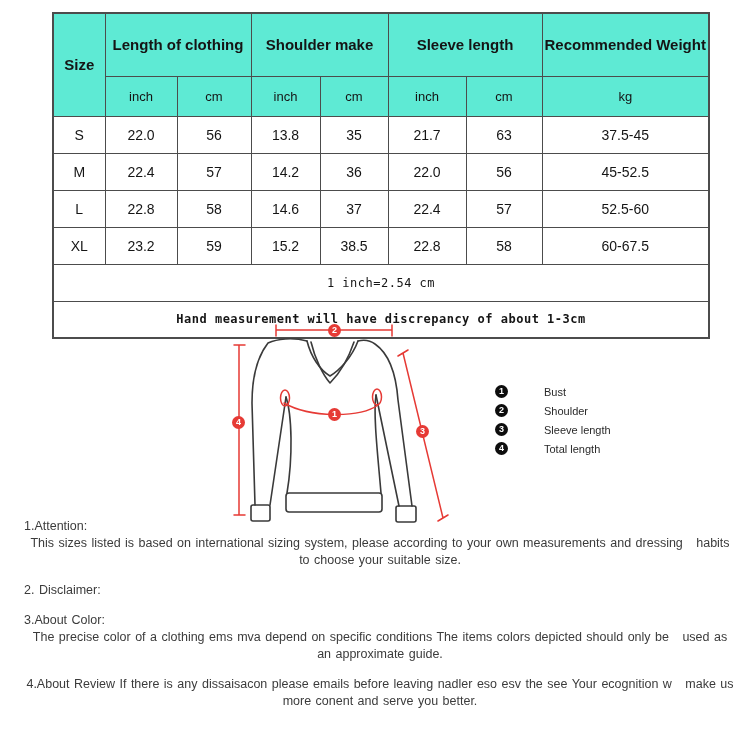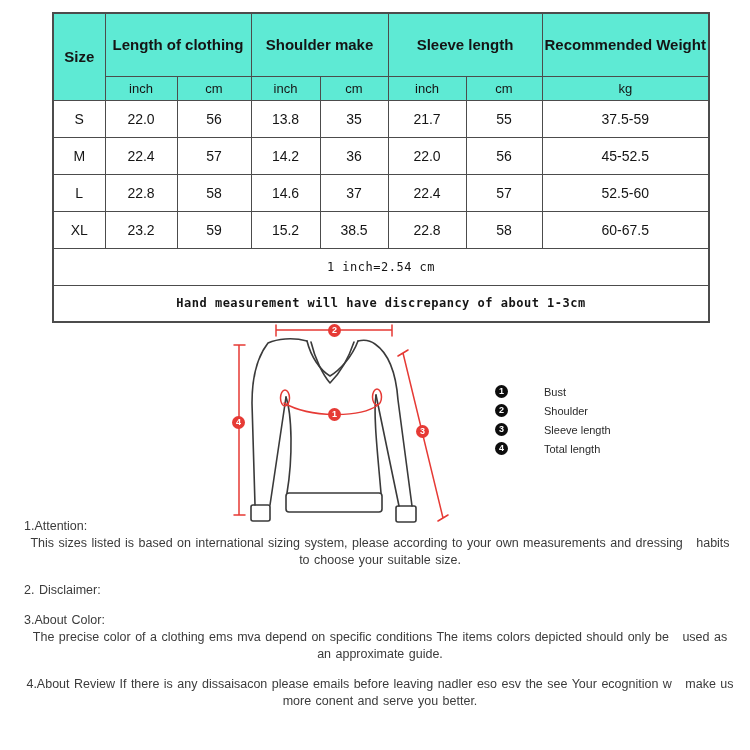--- a/index.html
+++ b/index.html
@@ -25,21 +25,21 @@
   }
   .size-table th, .size-table td {
     border: 1px solid #4c4c4c;
     text-align: center;
     vertical-align: middle;
     color: #151515;
     overflow: hidden;
   }
   .size-table thead th { background: #5eead4; }
   tr.hdr-main th { height: 63px; font-size: 15px; font-weight: 700; line-height: 1.3; }
-  tr.hdr-units th { height: 24px; font-size: 13px; font-weight: 400; }
+  tr.hdr-units th { height: 40px; font-size: 13px; font-weight: 400; }
   .size-table tbody tr { height: 37px; }
   .size-table tbody td { font-size: 14px; font-weight: 400; }
   tr.note-row td {
     height: 28px;
     font-family: "DejaVu Sans Mono", monospace;
     font-size: 12px;
     letter-spacing: 0.5px;
   }
   tr.note-row.note-bold td { font-weight: 700; }
 
@@ -135,22 +135,22 @@
       </tr>
     </thead>
     <tbody>
       <tr>
         <td>S</td>
         <td>22.0</td>
         <td>56</td>
         <td>13.8</td>
         <td>35</td>
         <td>21.7</td>
-        <td>55</td>
-        <td>37.5-59</td>
+        <td>63</td>
+        <td>37.5-45</td>
       </tr>
       <tr>
         <td>M</td>
         <td>22.4</td>
         <td>57</td>
         <td>14.2</td>
         <td>36</td>
         <td>22.0</td>
         <td>56</td>
         <td>45-52.5</td>

